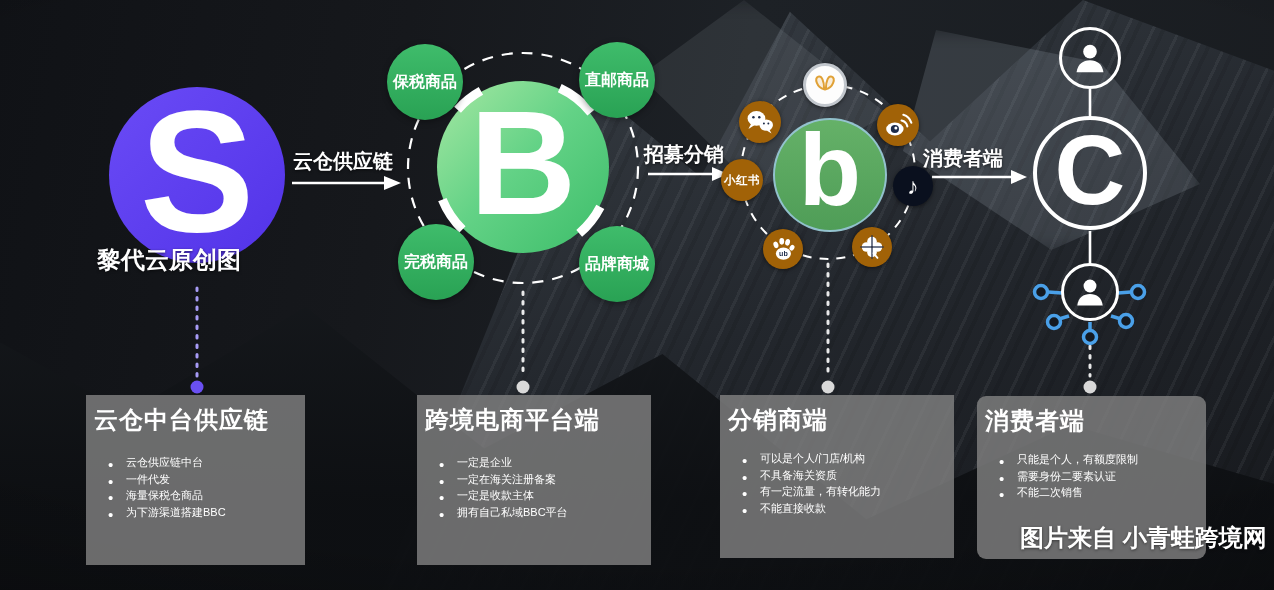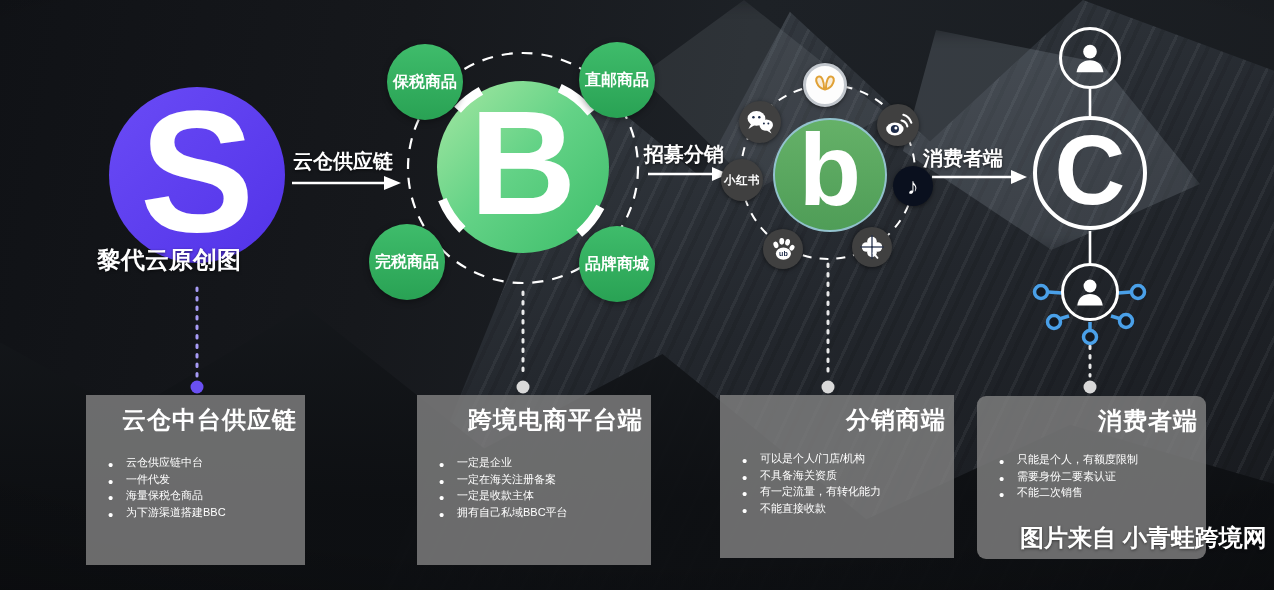--- a/index.html
+++ b/index.html
@@ -34,27 +34,27 @@
   .s-circle .letter{font-size:172px;transform:translateY(-4px);}
   .s-caption{position:absolute;left:97px;top:244px;width:200px;text-align:left;
       font-size:24px;font-weight:700;z-index:5;text-shadow:0 1px 3px rgba(0,0,0,.6);}
   .b-circle{left:437px;top:81px;width:172px;height:172px;
       background:linear-gradient(135deg,#a6e8a3 0%,#63d286 48%,#3cbd69 100%);}
   .b-circle .letter{font-size:148px;transform:translateY(-4px);}
   .sat{width:76px;height:76px;background:linear-gradient(180deg,#3fbc6b 0%,#29a254 100%);
       font-size:16px;font-weight:700;line-height:1.2;text-align:center;z-index:5;
       box-shadow:0 2px 6px rgba(0,0,0,.35);}
   .sat1{left:387px;top:44px;}  .sat2{left:579px;top:42px;}
-  .sat3{left:369px;top:224px;text-align:center;} .sat4{left:579px;top:226px;}
+  .sat3{left:398px;top:224px;text-align:center;} .sat4{left:579px;top:226px;}
   .bs-circle{left:773px;top:118px;width:114px;height:114px;
       background:linear-gradient(180deg,#65b168 0%,#4f9d57 100%);
       border:2px solid rgba(160,200,232,.8);}
   .bs-circle .letter{font-size:102px;transform:translateY(-5px);}
   .soc{z-index:5;box-shadow:0 1px 4px rgba(0,0,0,.5);}
-  .navy{background:#404040;}
+  .navy{background:#a16207;}
   .ic-butterfly{left:803px;top:63px;width:44px;height:44px;background:#fdfdfd;border:3px solid #c2c7cd;}
   .ic-wechat{left:739px;top:101px;width:42px;height:42px;}
   .ic-weibo{left:877px;top:104px;width:42px;height:42px;}
   .ic-xhs{left:721px;top:159px;width:42px;height:42px;font-size:11.5px;font-weight:700;letter-spacing:.5px;}
   .ic-douyin{left:893px;top:166px;width:40px;height:40px;background:#0a101e;font-size:23px;font-weight:700;}
   .ic-baidu{left:763px;top:229px;width:40px;height:40px;}
   .ic-clover{left:852px;top:227px;width:40px;height:40px;}
   .ring-node{background:transparent;border:3px solid #fff;}
   .person-top{left:1059px;top:27px;width:62px;height:62px;}
   .c-circle{left:1033px;top:116px;width:114px;height:114px;border-width:4px;}
@@ -65,21 +65,21 @@
       text-shadow:0 1px 3px rgba(0,0,0,.6);white-space:nowrap;}
   .lab1{left:283px;top:148px;width:120px;}
   .lab2{left:628px;top:141px;width:112px;}
   .lab3{left:907px;top:145px;width:112px;}
   
   .info-box{position:absolute;z-index:3;background:rgba(128,128,128,.82);padding:9px 8px 8px;}
   .box1{left:86px;top:395px;width:219px;height:170px;}
   .box2{left:417px;top:395px;width:234px;height:170px;}
   .box3{left:720px;top:395px;width:234px;height:163px;}
   .box4{left:977px;top:396px;width:229px;height:163px;border-radius:9px;}
-  .box-title{text-align:right;font-size:24px;font-weight:700;letter-spacing:1px;}
+  .box-title{text-align:left;font-size:24px;font-weight:700;letter-spacing:1px;}
   .info-box ul{list-style:none;margin:18px 0 0;padding:0 4px 0 10px;}
   .info-box li{position:relative;padding-left:22px;font-size:11px;line-height:1.5;}
   .info-box li::before{content:"\2022";position:absolute;left:4px;top:0;font-size:15px;}
   .box3 ul,.box4 ul{margin-top:14px;}
   
   .watermark{position:absolute;left:1020px;top:522px;z-index:6;font-size:24px;font-weight:600;
       white-space:nowrap;text-shadow:0 1px 3px rgba(0,0,0,.5);}
 </style>
 </head>
 <body>

